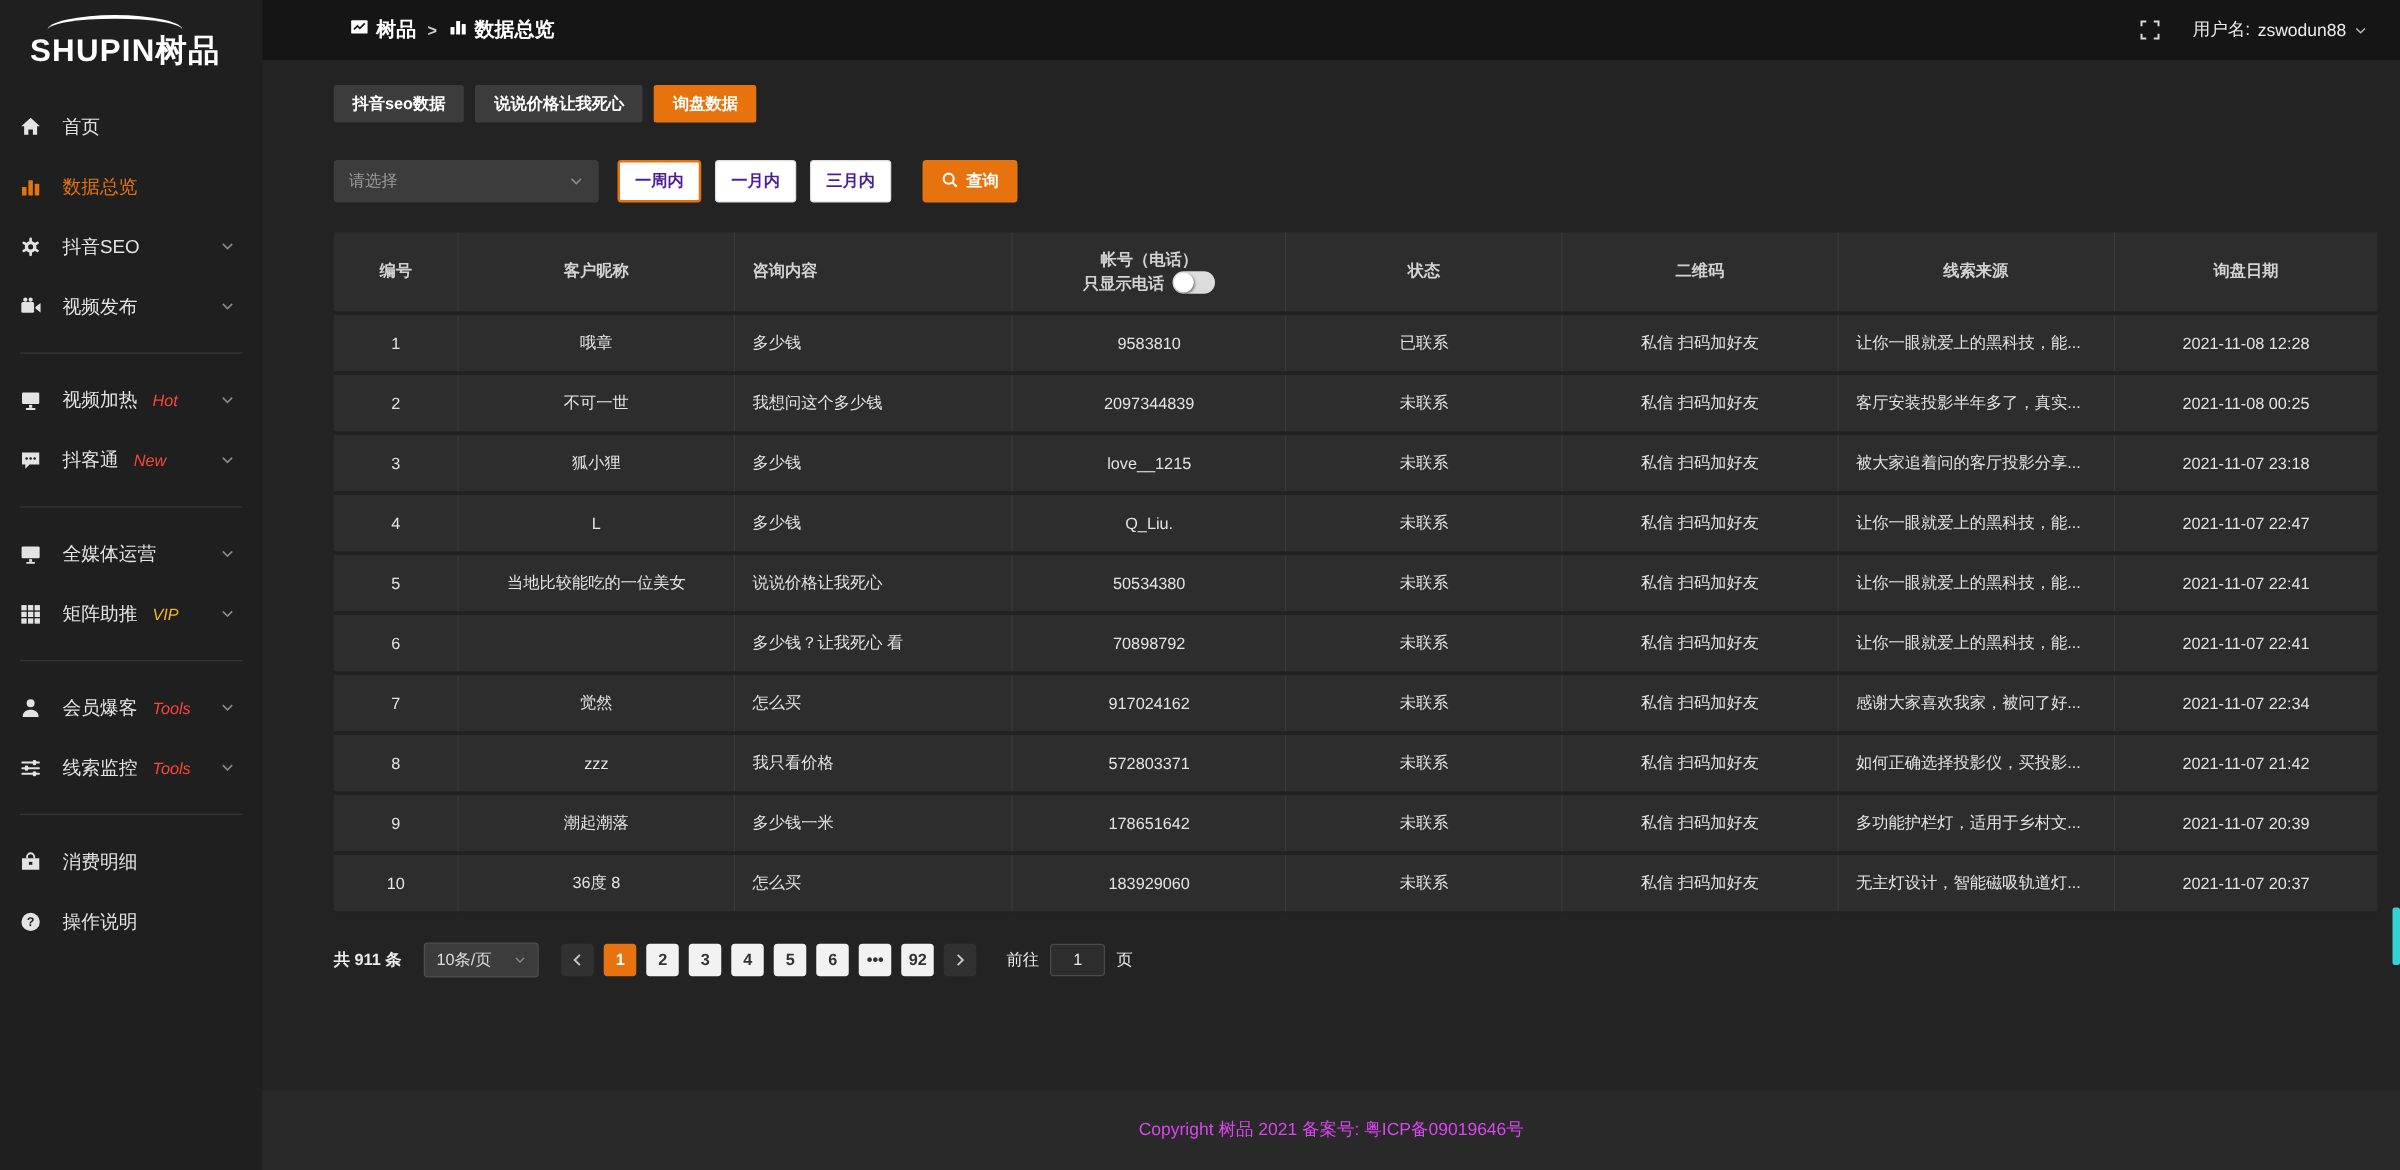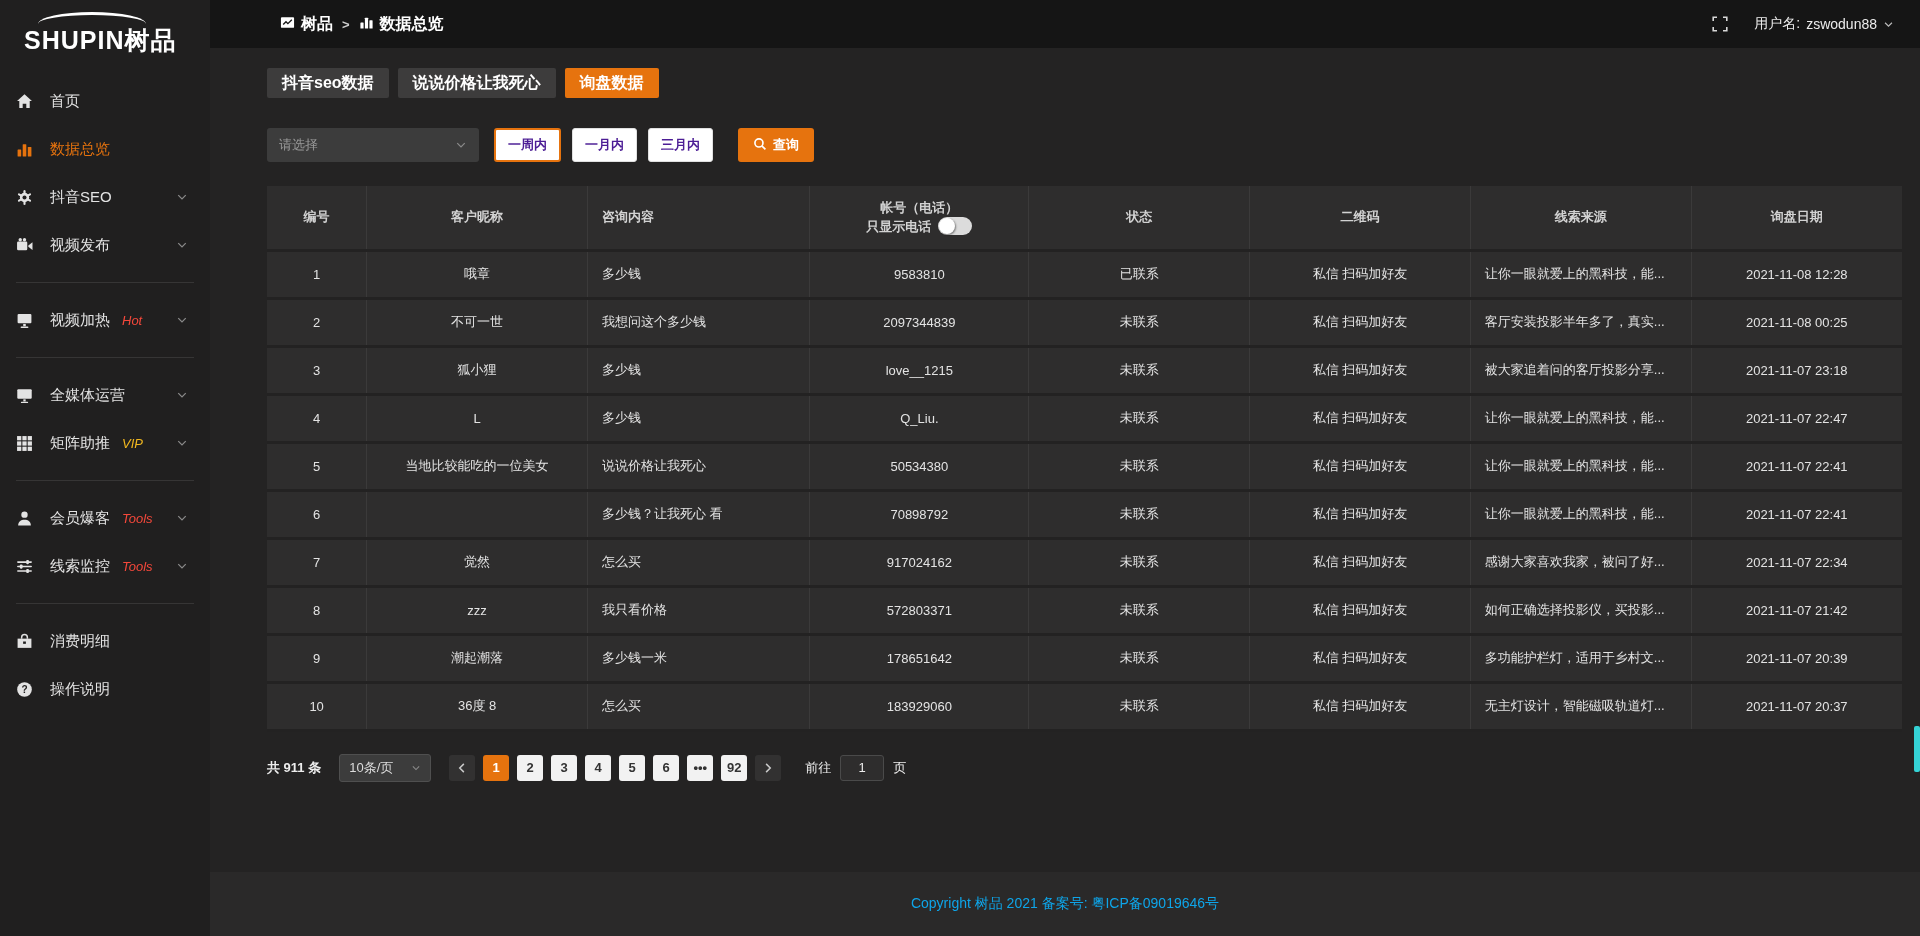--- a/index.html
+++ b/index.html
@@ -33,21 +33,21 @@
   .crumb { display:flex; align-items:center; gap:6px; cursor:pointer; }
   .crumb-sep { color:#cfcfcf; font-size:13px; font-weight:bold; }
   .top-right { display:flex; align-items:center; gap:26px;justify-content:space-between; }
   .fs-btn { display:inline-flex; cursor:pointer; }
   .user-chip { display:flex; align-items:center; gap:6px; font-size:14px; color:#ececec; cursor:pointer; }
   .user-chip .s-chevron { color:#bbb; }
 
   
   .content { flex:1; padding:20px 18px 0 57px; }
   .tabs { display:flex; gap:9px; }
-  .tab { height:30px; padding:0 15px; display:flex; align-items:center; background:#3d3c3c; color:#fff; font-size:16px; font-weight:bold; border-radius:2px; cursor:pointer; }
+  .tab { height:30px; padding:0 15px; display:flex; align-items:center; background:#3d3c3c; color:#fff; font-size:13px; font-weight:bold; border-radius:2px; cursor:pointer; }
   .tab.active { background:#e6730e; }
 
   .filterbar { display:flex; align-items:center; margin-top:30px; }
   .select { width:212px; height:34px; background:#3c3c3c; border-radius:3px; color:#9a9a9a; display:flex; align-items:center; justify-content:space-between; padding:0 12px; font-size:13px; cursor:pointer; }
   .qbtn { height:34px; margin-left:11px; background:#fff; border:1px solid #e0e0e0; border-radius:3px; color:#4c1d95; font-size:13px; font-weight:bold; padding:0 12px; display:flex; align-items:center; cursor:pointer; }
   .qbtn:first-of-type { margin-left:15px; }
   .qbtn.active { border:2px solid #e6730e; }
   .search-btn { height:34px; margin-left:25px; background:#e6730e; border-radius:3px; color:#fff; font-size:13px; font-weight:bold; padding:0 15px; display:flex; align-items:center; gap:6px; cursor:pointer; }
 
   
@@ -69,21 +69,21 @@
   .pg-size { margin-left:18px; width:92px; height:28px; background:#3c3c3c; border:1px solid #4f4f4f; border-radius:3px; display:flex; align-items:center; justify-content:space-between; padding:0 9px; color:#dcdcdc; cursor:pointer; }
   .pg-nav, .pg-btn { min-width:26px; height:26px; border-radius:3px; display:flex; align-items:center; justify-content:center; margin:0 4px; font-weight:bold; cursor:pointer; }
   .pg-nav { background:#323131; color:#c9c9c9; }
   .pg-nav.prev { margin-left:18px; }
   .pg-btn { background:#f2f2f2; color:#333; padding:0 5px; }
   .pg-btn.active { background:#e6730e; color:#fff; }
   .pg-goto { display:flex; align-items:center; margin-left:20px; gap:9px; }
   .pg-input { width:44px; height:26px; background:#2e2d2d; border:1px solid #4a4a4a; border-radius:3px; color:#ececec; text-align:center; font-size:13px; font-family:inherit; }
 
   
-  .footer { height:64px; flex-shrink:0; background:#2a2929; display:flex; align-items:center; justify-content:center; color:#0ea5e9; font-size:14px; }
+  .footer { height:64px; flex-shrink:0; background:#2a2929; display:flex; align-items:center; justify-content:center; color:#d946ef; font-size:14px; }
 
   .scroll-thumb { position:absolute; right:0; top:726px; width:6px; height:46px; background:#35d3d6; border-radius:2px; }
 </style>
 </head>
 <body>
 
 <div class="app">
 
   <aside class="sidebar">
     <div class="logo">
@@ -150,20 +150,37 @@
         <div class="side-item">
           <span class="s-icon">
             <svg viewBox="0 0 16 16" width="17" height="17" style="fill:currentColor" aria-hidden="true">
               <rect x="1.5" y="1.8" width="13" height="8.8" rx="1"></rect>
               <rect x="6.8" y="11.2" width="2.4" height="2.2"></rect>
               <rect x="4.3" y="13.6" width="7.4" height="1.4" rx=".7"></rect>
             </svg>
           </span>
           <span class="s-label">视频加热</span>
           <span class="s-badge red">Hot</span>
+          <span class="s-chevron">
+            <svg viewBox="0 0 16 16" width="12" height="12" style="fill:currentColor" aria-hidden="true">
+              <path d="M3 5.5l5 5 5-5" fill="none" stroke="currentColor" stroke-width="1.7"></path>
+            </svg>
+          </span>
+        </div>
+        <div class="side-item">
+          <span class="s-icon">
+            <svg viewBox="0 0 16 16" width="17" height="17" style="fill:currentColor" aria-hidden="true">
+              <path d="M1.5 1.8h13V11H7.2L4 14.2V11H1.5z"></path>
+              <circle cx="5" cy="6.4" r=".95" fill="#201f1f"></circle>
+              <circle cx="8" cy="6.4" r=".95" fill="#201f1f"></circle>
+              <circle cx="11" cy="6.4" r=".95" fill="#201f1f"></circle>
+            </svg>
+          </span>
+          <span class="s-label">抖客通</span>
+          <span class="s-badge red">New</span>
           <span class="s-chevron">
             <svg viewBox="0 0 16 16" width="12" height="12" style="fill:currentColor" aria-hidden="true">
               <path d="M3 5.5l5 5 5-5" fill="none" stroke="currentColor" stroke-width="1.7"></path>
             </svg>
           </span>
         </div>
         <div class="side-divider"></div>
         <div class="side-item">
           <span class="s-icon">
             <svg viewBox="0 0 16 16" width="17" height="17" style="fill:currentColor" aria-hidden="true">

